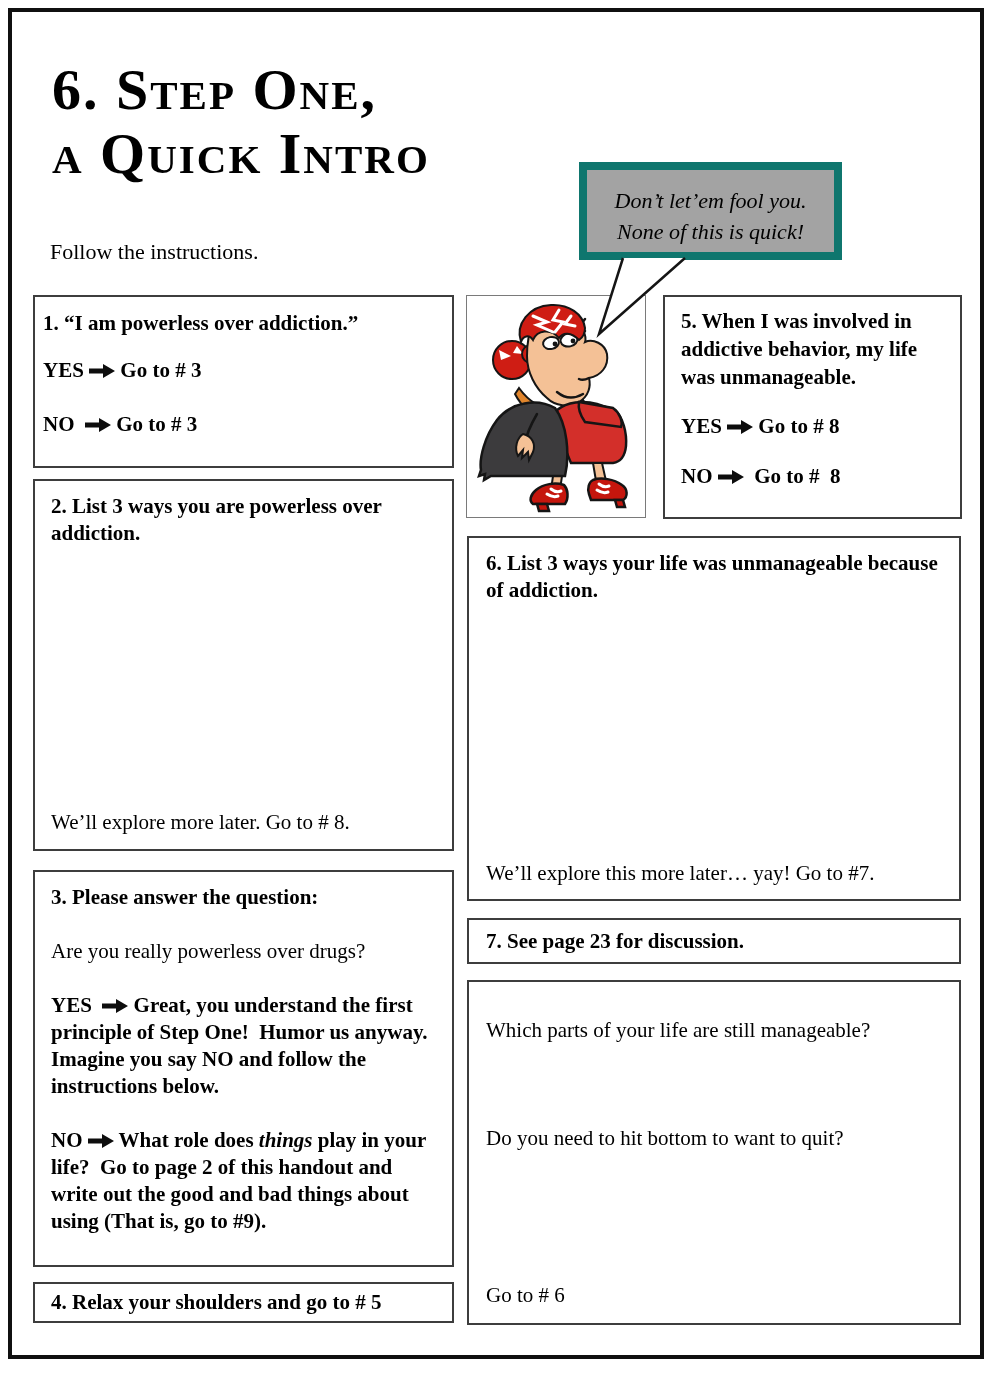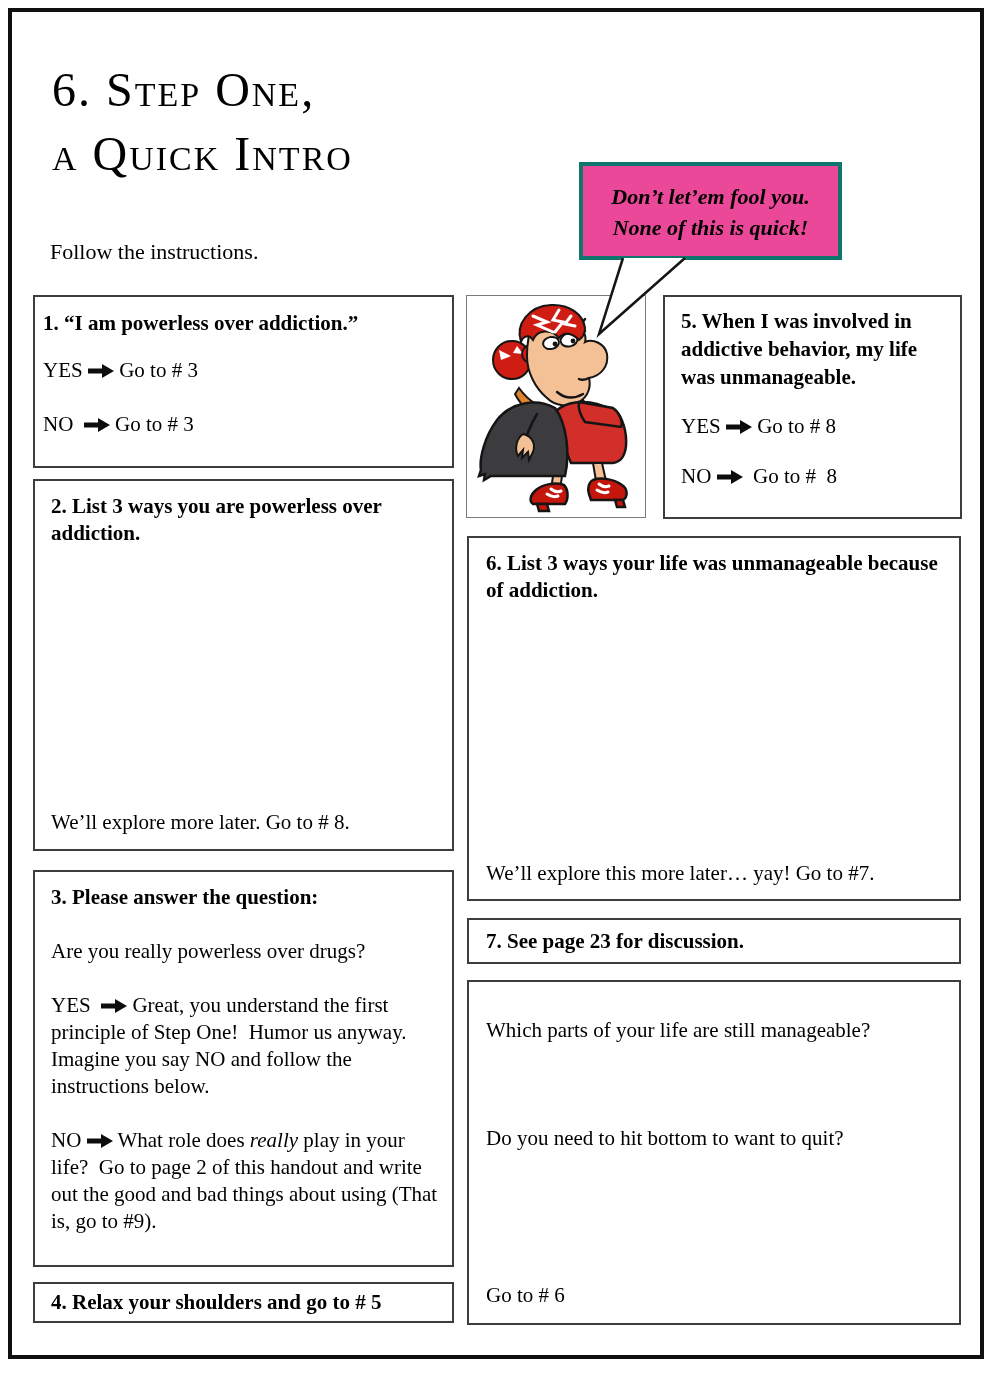--- a/index.html
+++ b/index.html
@@ -7,32 +7,32 @@
     width:1000px; height:1375px; position:relative; background:#ffffff;
     font-family:"Liberation Serif","DejaVu Serif",serif; color:#000;
     overflow:hidden;
   }
   .frame {
     position:absolute; left:8px; top:8px; width:976px; height:1351px;
     border:4px solid #101010; box-sizing:border-box;
   }
   .title {
     position:absolute; left:52px; top:58px; margin:0;
-    font-size:48px; line-height:64px; font-weight:400;
+    font-size:58px; line-height:64px; font-weight:700;
     font-variant:small-caps; letter-spacing:2px; white-space:nowrap;
   }
   .intro { position:absolute; left:50px; top:239px; margin:0; font-size:22px; }
 
   .box {
     position:absolute; background:#fff; border:2px solid #3d3d3d;
     box-sizing:border-box; font-size:21px; line-height:27px;
   }
   .box p { margin:0; }
   .btitle { font-weight:700; }
-  .line, .para { white-space:pre-wrap; }
+  .line, .para { white-space:pre-wrap;font-weight:bold; }
   .flexcol { display:flex; flex-direction:column; }
   .spacer { flex:1; }
   .it { font-style:italic; }
 
   #box1 { left:33px; top:295px; width:421px; height:173px; padding:13px 14px 0 8px; }
   #box1 .btitle { margin-bottom:20px; }
   #box1 .yes { margin-bottom:27px; }
 
   #box2 { left:33px; top:479px; width:421px; height:372px; padding:12px 10px 13px 16px; }
   #box3 { left:33px; top:870px; width:421px; height:397px; padding:12px 12px 0 16px; }
@@ -50,22 +50,22 @@
           display:flex; align-items:center; }
   #box8 { left:467px; top:980px; width:494px; height:345px; padding:13px 14px 14px 17px; }
   #box8 .q1 { margin-top:22px; }
   #box8 .q2 { margin-top:81px; }
 
   .arrow svg { vertical-align:-1px; }
   .arrow path { fill:#0d0d0d; }
 
   #bubble {
     position:absolute; left:579px; top:162px; width:263px; height:98px;
-    border:4px solid #0f766e; box-sizing:border-box; background:#ec4899;
-    text-align:center; font-weight:700; font-style:italic;
+    border:8px solid #0f766e; box-sizing:border-box; background:#a3a3a3;
+    text-align:center; font-weight:400; font-style:italic;
     font-size:22px; line-height:31px; padding-top:15px; z-index:4;
   }
   #tail { position:absolute; left:560px; top:257px; z-index:5; }
   #tail path { fill:#ffffff; stroke:#151515; stroke-width:2.5; }
 
   
   .c-hair  { fill:var(--hair,#cf1f1f); stroke:#151515; stroke-width:2; }
   .c-skin  { fill:var(--skin,#f5c69e); stroke:#151515; stroke-width:2; }
   .c-coat  { fill:var(--coat,#3d3c3e); stroke:#151515; stroke-width:2.5; }
   .c-collar{ fill:var(--collar,#e8862d); stroke:#151515; stroke-width:2; }
@@ -102,21 +102,21 @@
 </div>
 
 <div class="box" id="box3">
   <p class="btitle gap">3. Please answer the question:</p>
   <p class="gap">Are you really powerless over drugs?</p>
   <p class="para gap"><span>YES  </span><span class="arrow"><svg width="26" height="14" viewBox="0 0 26 14">
           <path d="M0 4.5 L14 4.5 L14 0 L26 7 L14 14 L14 9.5 L0 9.5 Z"></path>
         </svg></span><span> Great, you understand the first principle of Step One!  Humor us anyway.  Imagine you say NO and follow the instructions below.</span></p>
   <p class="para"><span>NO </span><span class="arrow"><svg width="26" height="14" viewBox="0 0 26 14">
           <path d="M0 4.5 L14 4.5 L14 0 L26 7 L14 14 L14 9.5 L0 9.5 Z"></path>
-        </svg></span><span> What role does </span><span class="it">really</span><span> play in your life?  Go to page 2 of this handout and write out the good and bad things about using (That is, go to #9).</span></p>
+        </svg></span><span> What role does </span><span class="it">things</span><span> play in your life?  Go to page 2 of this handout and write out the good and bad things about using (That is, go to #9).</span></p>
 </div>
 
 <div class="box" id="box4">
   <p class="btitle">4. Relax your shoulders and go to # 5</p>
 </div>
 
 <div class="box" id="charbox">
   <svg width="176" height="219" viewBox="0 0 176 219">
 
     <circle class="c-hair" cx="45" cy="64" r="19"></circle>

